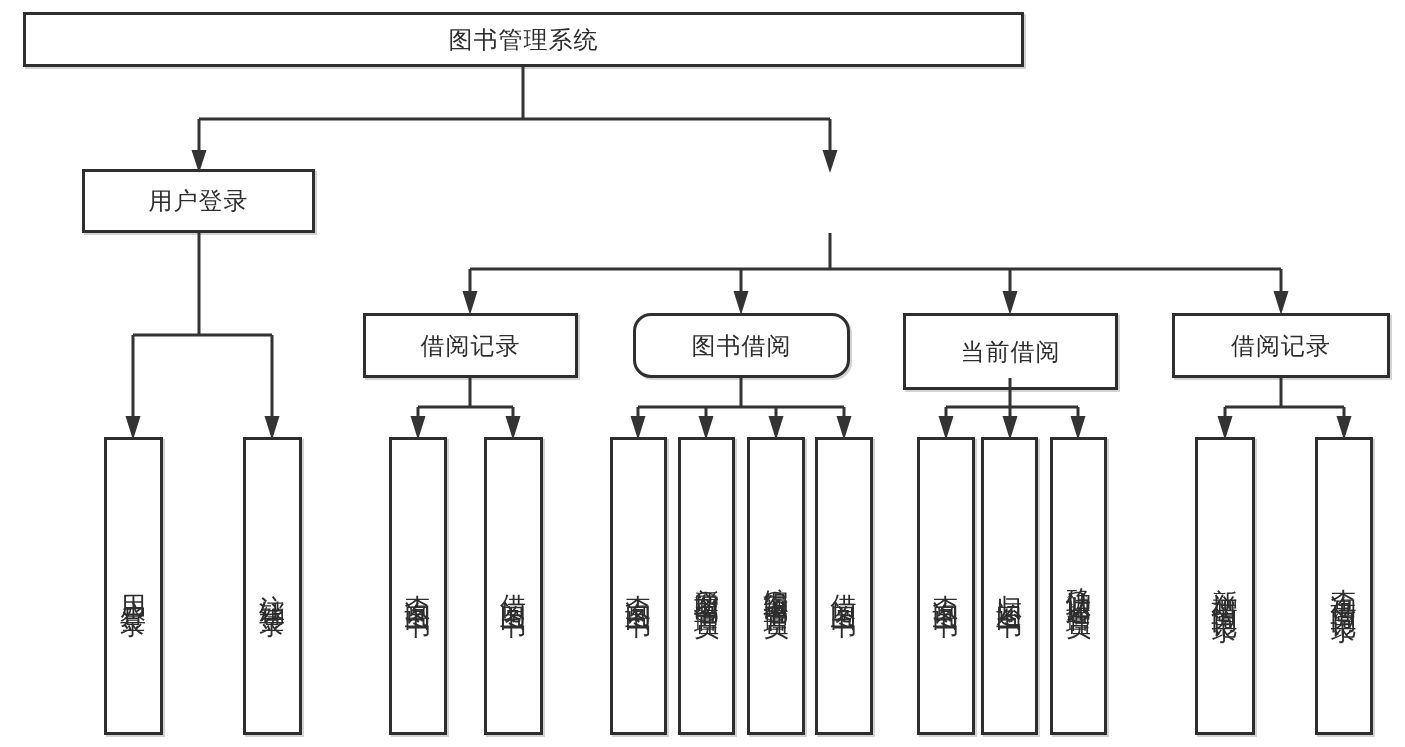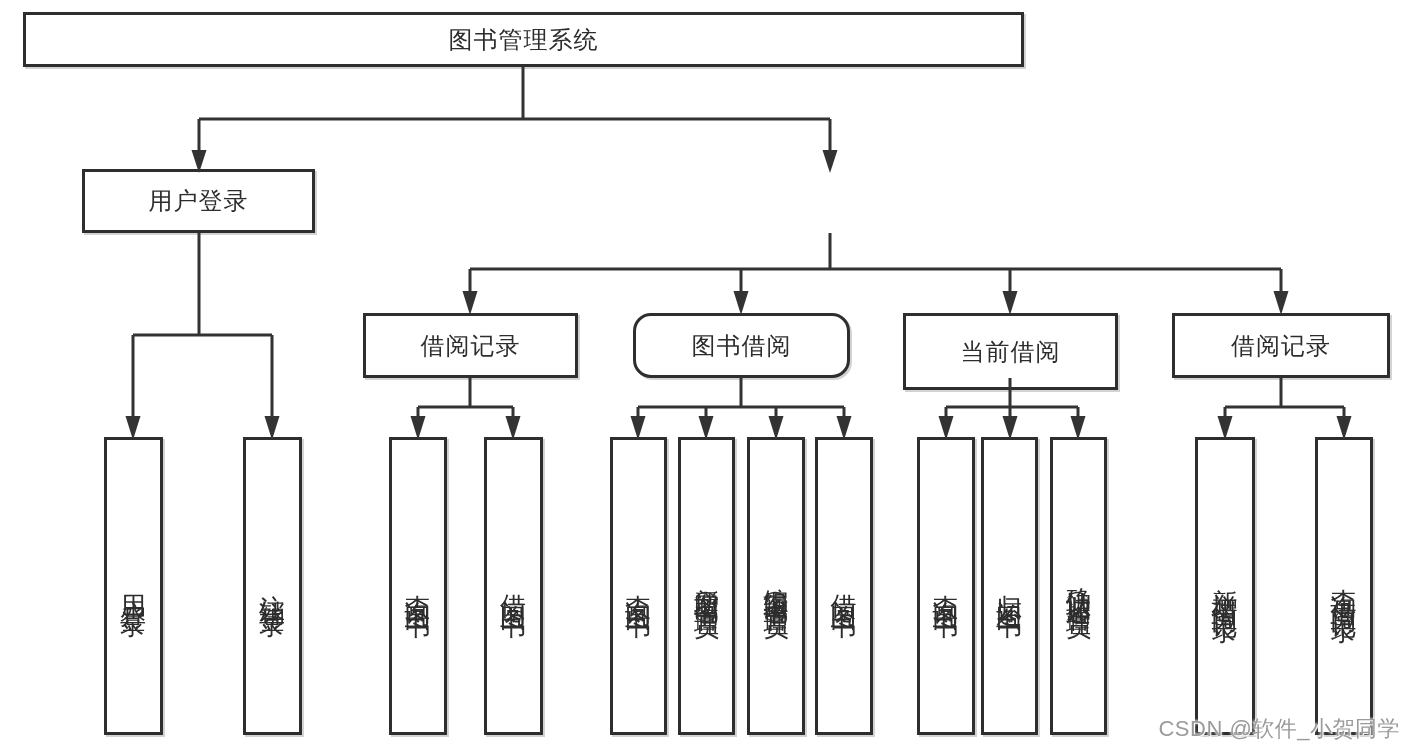--- a/index.html
+++ b/index.html
@@ -197,15 +197,14 @@
     <span class="vtext long">确认归还（管理员）</span>
   </div>
 
   <div class="leaf" style="left:1195px; width:60px;">
     <span class="vtext">新增借阅记录</span>
   </div>
   <div class="leaf" style="left:1315px; width:58px;">
     <span class="vtext">查询借阅记录</span>
   </div>
 
-  <div class="watermark">CSDN @软件_小贺同学</div>
 
 </div>
 
 </body></html>

